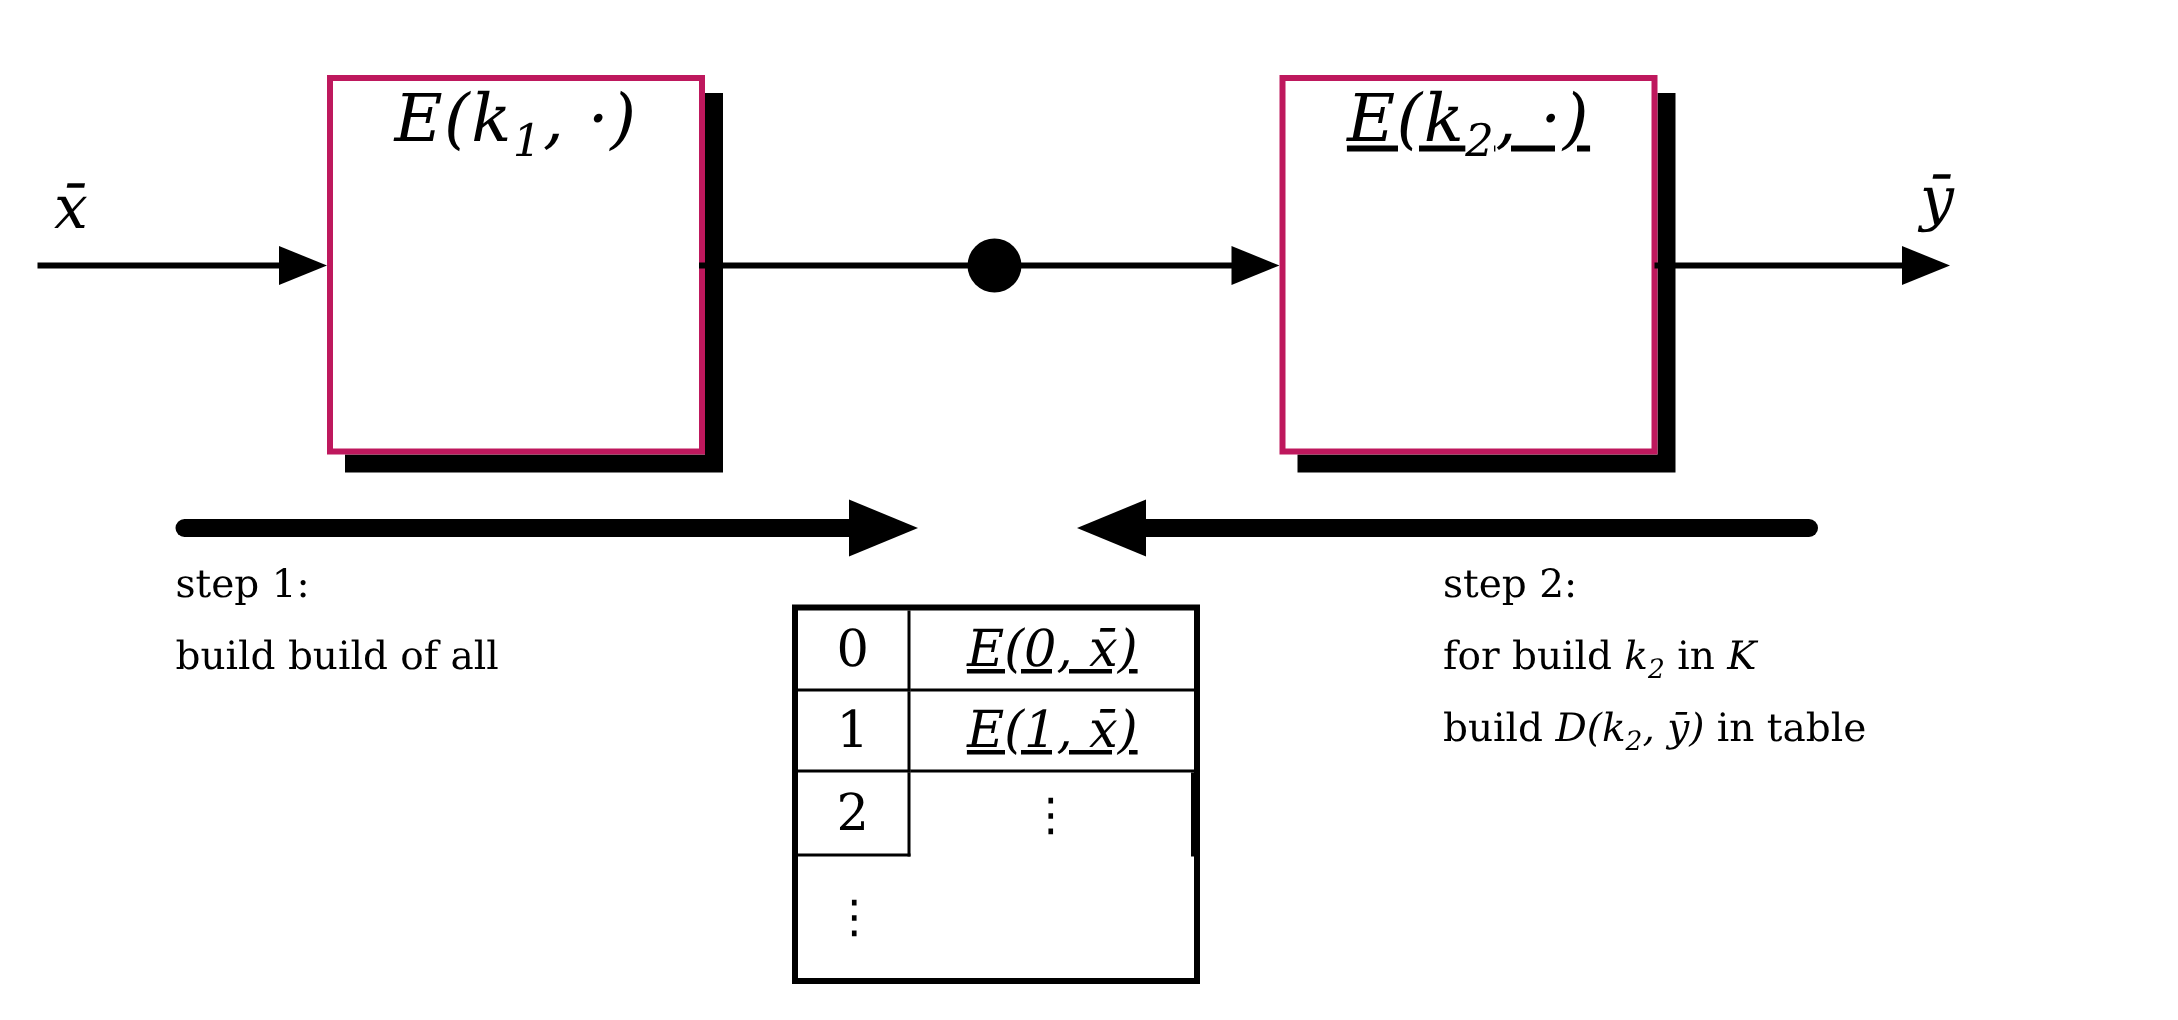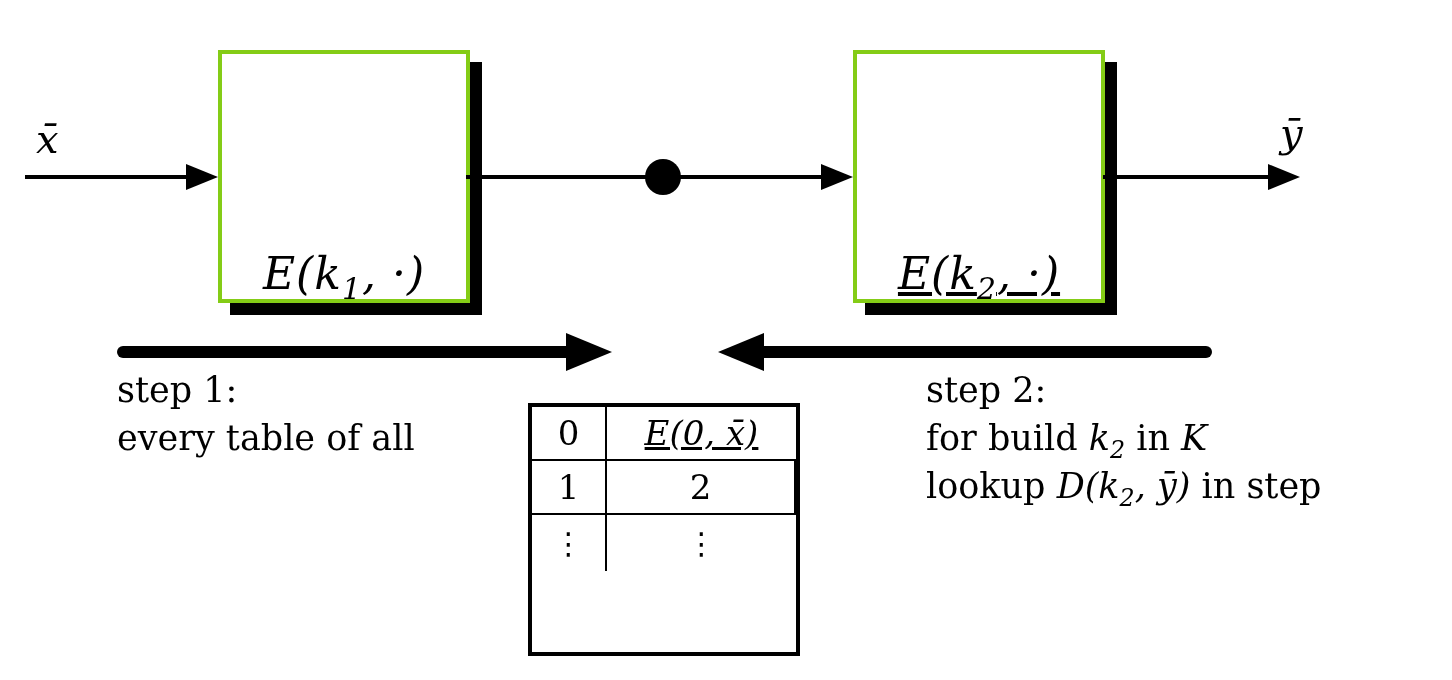--- a/index.html
+++ b/index.html
@@ -33,24 +33,24 @@
     border-left: 32px solid #000000;
   }
 
   
   .ebox {
     position: absolute;
     width: 252px;
     height: 253px;
     box-sizing: border-box;
     background: #ffffff;
-    border: 4px solid #84cc16;
+    border: 4px solid #be185d;
     box-shadow: 12px 12px 0 #000000;
     display: flex;
-    align-items: flex-end;
+    align-items: flex-start;
     justify-content: center;
   }
   .ebox-label {
     font-size: 44px;
     font-style: italic;
     letter-spacing: 1px;
   }
 
   
   .jdot {
@@ -81,21 +81,21 @@
     width: 0;
     height: 0;
     border-top: 19px solid transparent;
     border-bottom: 19px solid transparent;
     border-right: 46px solid #000000;
   }
 
   
   .stepblock {
     position: absolute;
-    font-size: 35px;
+    font-size: 26px;
     line-height: 48px;
     white-space: nowrap;
   }
   .math { font-style: italic; }
   .cal  { font-style: italic; }
   sub {
     font-size: 68%;
     line-height: 0;
   }
 
@@ -165,35 +165,36 @@
   <div class="io-label" style="left:1280px; top:110px;">ȳ</div>
 
   <div class="shaft" style="left:117px; top:346px; width:458px;"></div>
   <div class="thick-ah-r" style="left:566px; top:333px;"></div>
 
   <div class="thick-ah-l" style="left:718px; top:333px;"></div>
   <div class="shaft" style="left:756px; top:346px; width:456px;"></div>
 
   <div class="stepblock" style="left:117px; top:366px;">
     <div>step 1:</div>
-    <div>every table of all</div>
-  </div>
-
-  <div class="stepblock" style="left:926px; top:366px;">
+    <div>build build of all</div>
+  </div>
+
+  <div class="stepblock" style="left:962px; top:366px;">
     <div>step 2:</div>
     <div>
       <span>for build </span><span class="math">k</span><sub class="math">2</sub><span> in </span><span class="cal">K</span>
     </div>
     <div>
-      <span>lookup </span><span class="math">D(k</span><sub class="math">2</sub><span class="math">, ȳ)</span><span> in step</span>
+      <span>build </span><span class="math">D(k</span><sub class="math">2</sub><span class="math">, ȳ)</span><span> in table</span>
     </div>
   </div>
 
   <div class="ltable">
     <div class="cell key rb">0</div>
     <div class="cell val rb">E(0, x̄)</div>
     <div class="cell key rb">1</div>
+    <div class="cell val rb">E(1, x̄)</div>
     <div class="cell key rb">2</div>
     <div class="cell key dots">⋮</div>
     <div class="cell dots">⋮</div>
   </div>
 
 </div>
 
 </body></html>

